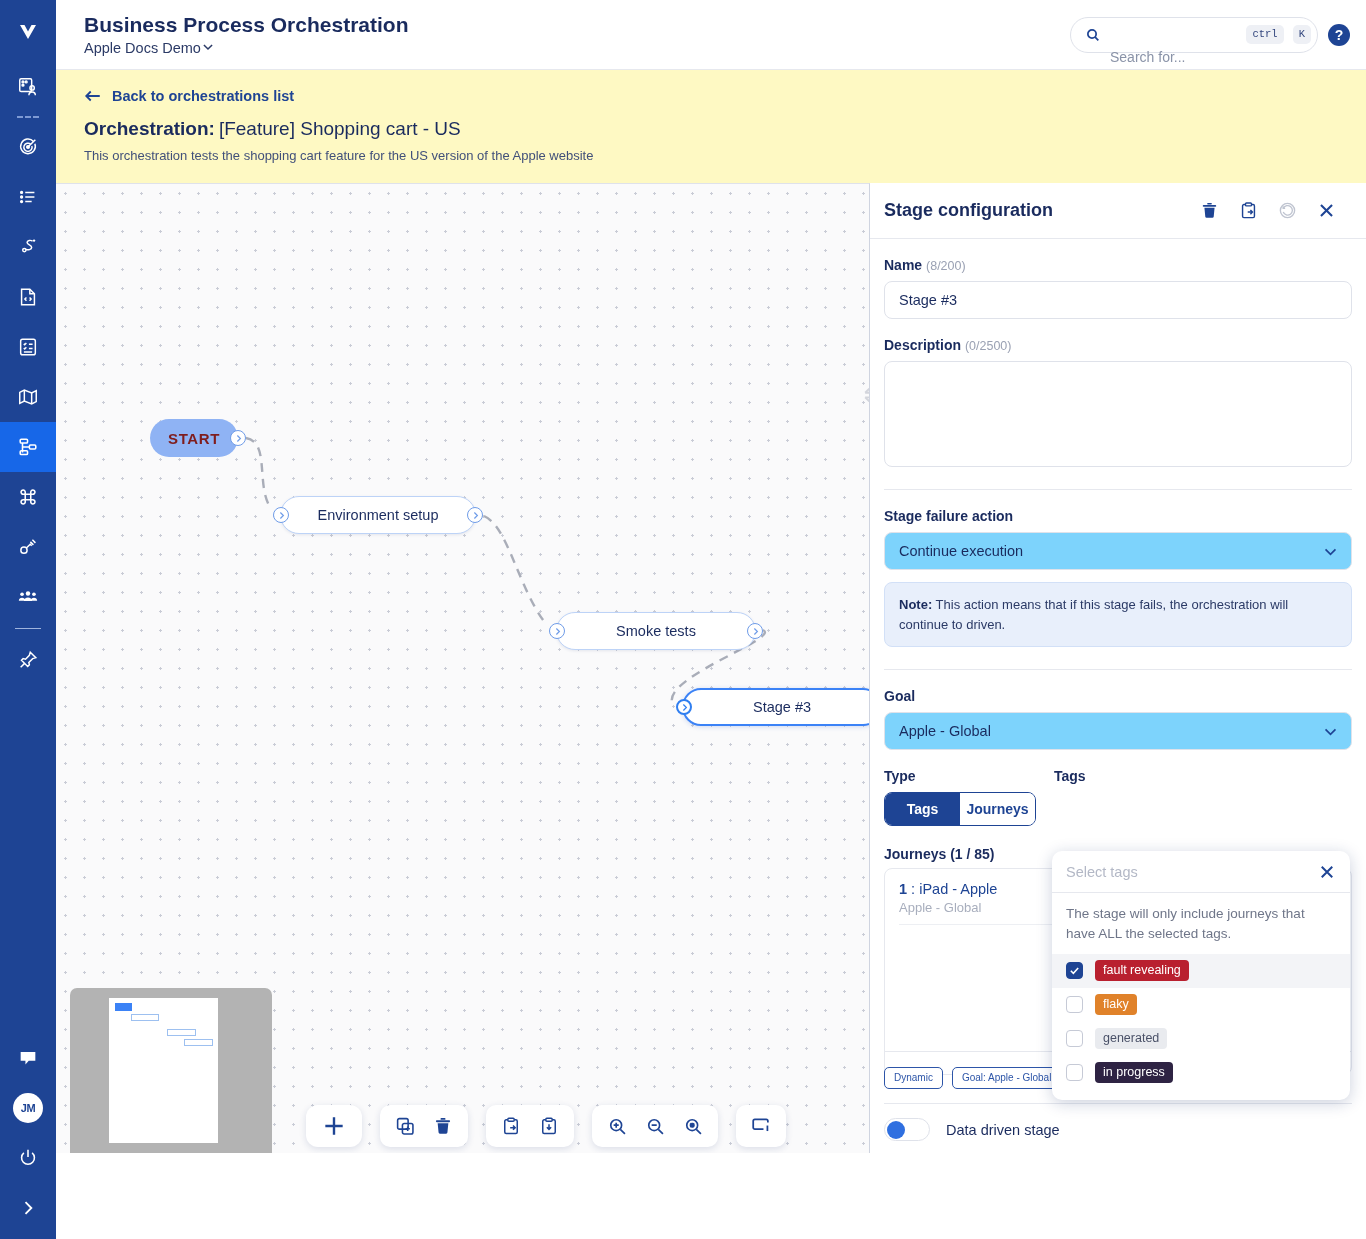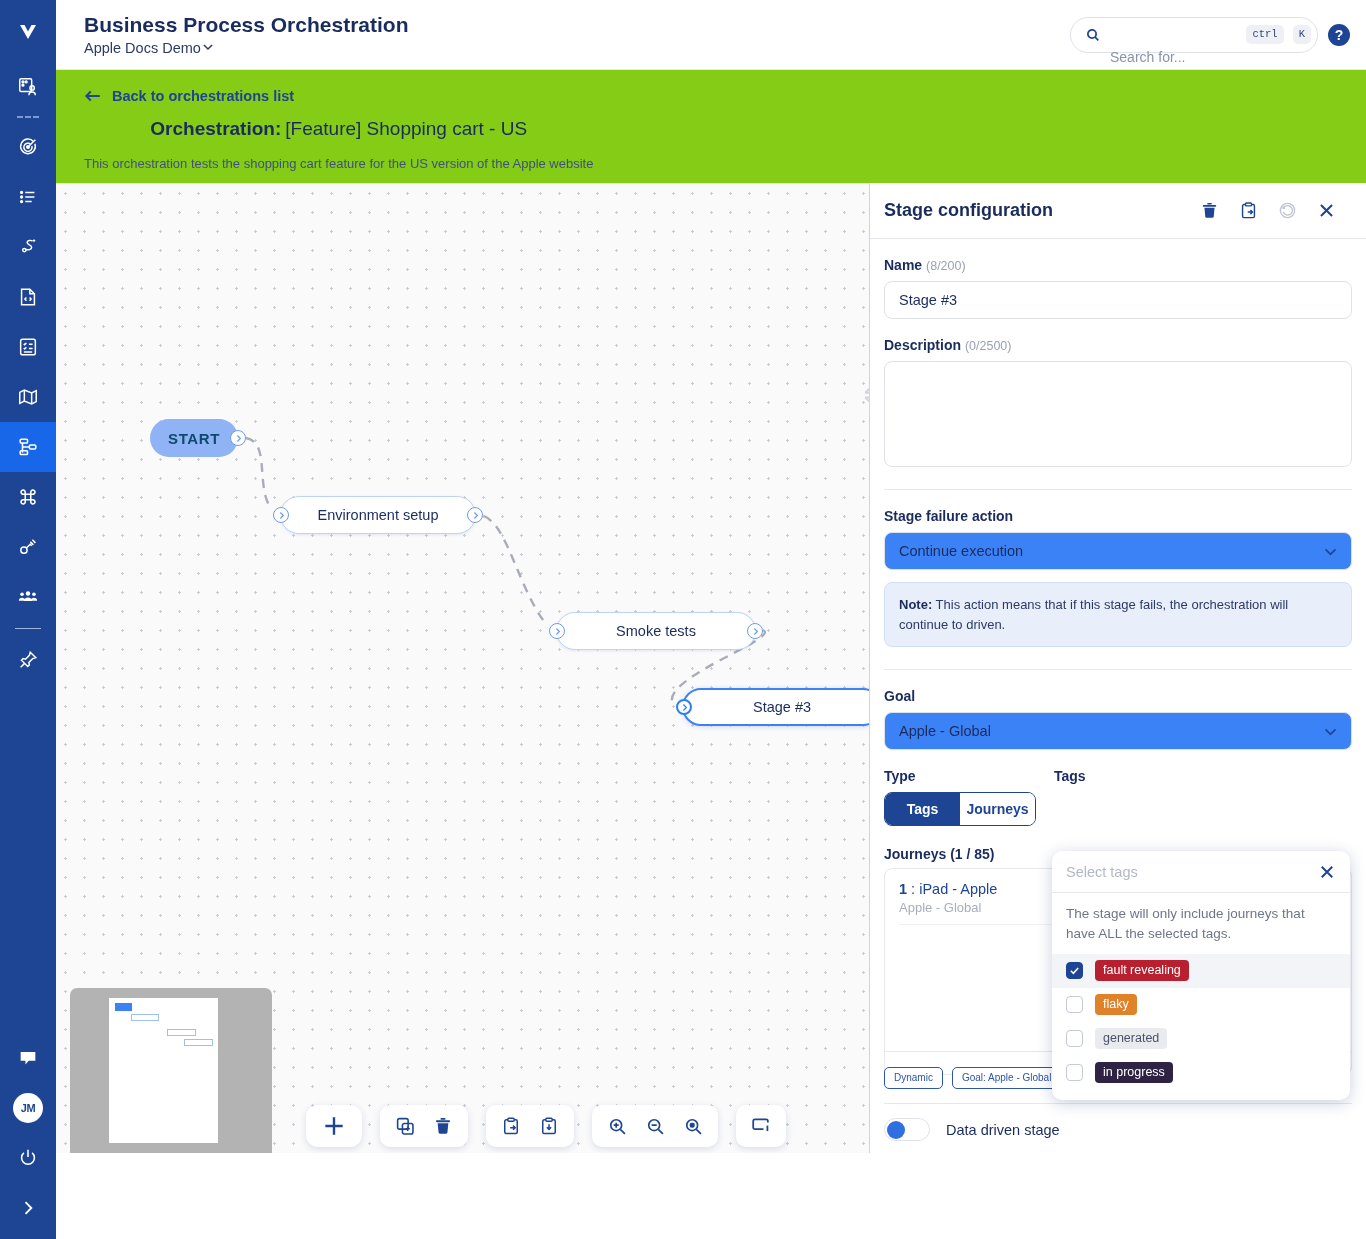--- a/index.html
+++ b/index.html
@@ -99,37 +99,37 @@
     width: 22px; height: 22px; border-radius: 50%;
     background: #1e4494; color: #fff;
     font-size: 14px; font-weight: bold;
     display: flex; align-items: center; justify-content: center;
     cursor: pointer;
   }
 
   
   .subbar {
     flex: 0 0 113px; height: 113px;
-    background: #84cc16;
+    background: #fef9c3;
     padding: 18px 16px 0 28px;
-    display: flex; justify-content: space-between; text-align: center;
+    display: flex; justify-content: space-between;
   }
   .back-link {
     display: flex; align-items: center; gap: 10px;
     color: #1e4494; font-weight: bold; font-size: 14.5px;
     cursor: pointer;
   }
   .orch-title {
     margin-top: 14px;
     font-size: 19px; color: #1a2b5e;
   }
   .orch-title b { font-weight: bold; }
   .orch-title span { font-weight: normal; margin-left: 4px; }
   .orch-desc {
-    margin-top: 16px; font-size: 13px; color: #41507a;
+    margin-top: 8px; font-size: 13px; color: #41507a;
   }
   .subbar-actions { display: flex; align-items: flex-start; gap: 10px; padding-top: 8px; }
   .btn {
     height: 36px; border-radius: 18px; font-size: 14.5px;
     display: flex; align-items: center; justify-content: center;
     cursor: pointer; padding: 0 22px; font-weight: bold;
     font-family: "Liberation Sans", sans-serif;
   }
   .btn-outline { background: #fff; border: 1.5px solid #1e4494; color: #1e4494; }
   .btn-primary { background: #1e4494; border: 1.5px solid #1e4494; color: #fff; }
@@ -158,21 +158,21 @@
     position: absolute; height: 38px;
     background: #fff; border: 1.5px solid #bdd3f7; border-radius: 19px;
     display: flex; align-items: center; justify-content: center;
     font-size: 14.5px; color: #1a2b5e;
     box-shadow: 0 1px 3px rgba(30,50,110,0.10);
   }
   .node.selected { border: 2px solid #3b82f6; box-shadow: 0 1px 5px rgba(40,90,200,0.20); }
   .node-start {
     position: absolute;
     background: #8fb3f4; border: none; border-radius: 19px;
-    color: #0c4a6e; font-weight: bold; font-size: 15px; letter-spacing: .6px;
+    color: #7f1d1d; font-weight: bold; font-size: 15px; letter-spacing: .6px;
     height: 38px; display: flex; align-items: center; justify-content: center;
   }
   .handle {
     position: absolute; width: 16px; height: 16px; border-radius: 50%;
     background: #fff; border: 1.5px solid #6f9ce8;
     display: flex; align-items: center; justify-content: center;
     top: 50%; transform: translateY(-50%);
     cursor: crosshair;
   }
   .handle.sel { border-color: #2f7ef0; border-width: 2px; }
@@ -242,21 +242,21 @@
   .txt-area {
     width: 100%; height: 106px; border: 1px solid #dfe2ea; border-radius: 8px;
     padding: 10px 14px; font-size: 14.5px; color: #1a2b5e; outline: none;
     resize: none; font-family: "Liberation Sans", sans-serif;
   }
   .divider { height: 1px; background: #e6e8ee; margin-top: 18px; }
   .select {
     width: 100%; height: 38px; border: 1px solid #dfe2ea; border-radius: 8px;
     padding: 0 12px 0 14px; font-size: 14.5px; color: #1a2b5e;
     display: flex; align-items: center; justify-content: space-between; cursor: pointer;
-    background: #3b82f6;
+    background: #7dd3fc;
   }
   .note {
     margin-top: 12px; background: #e8effb; border: 1px solid #d2e0f7;
     border-radius: 8px; padding: 12px 14px; font-size: 13px;
     color: #2b3a66; line-height: 1.5;
   }
   .note b { color: #1a2b5e; }
 
   .row2 { display: flex; gap: 18px; padding-top: 18px; }
   .col-type { width: 152px; flex: 0 0 152px; }

